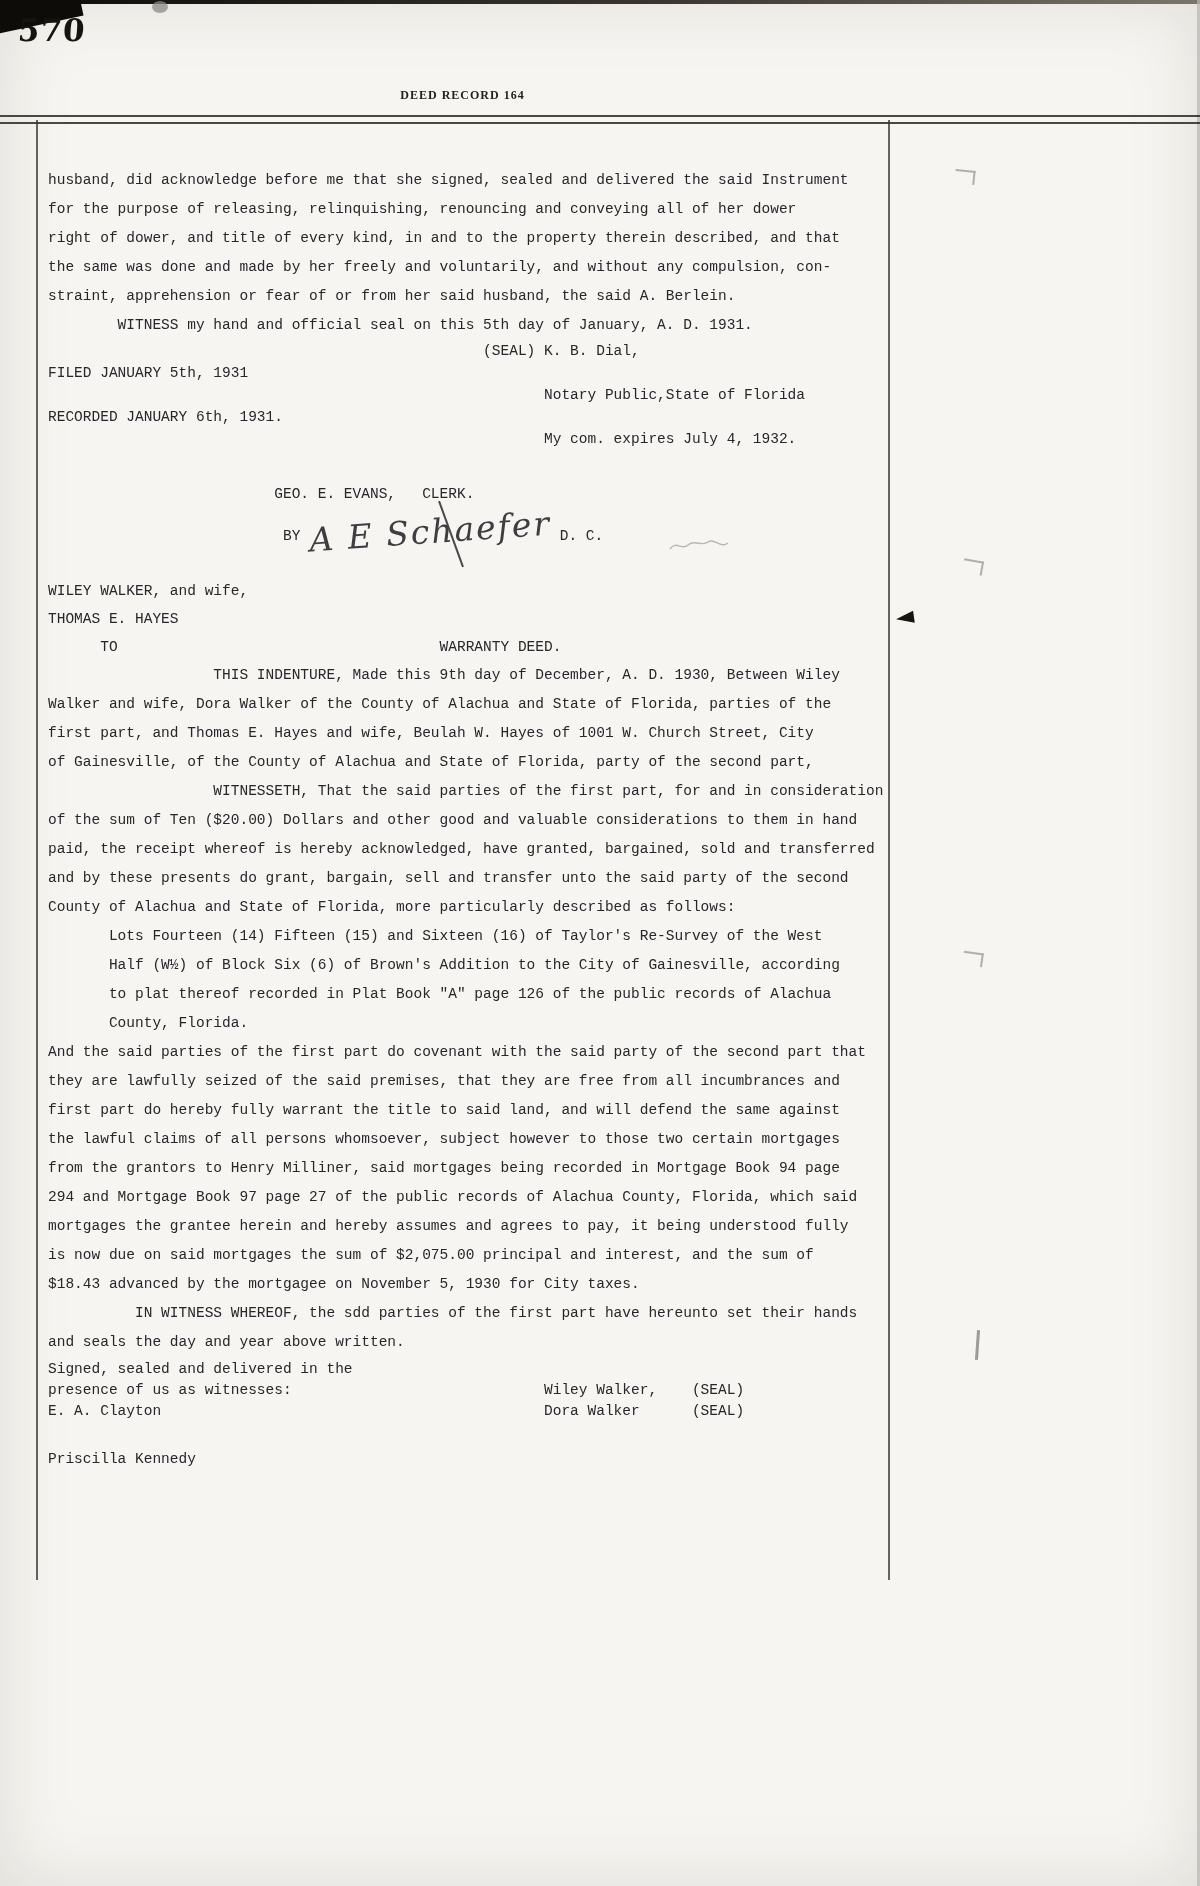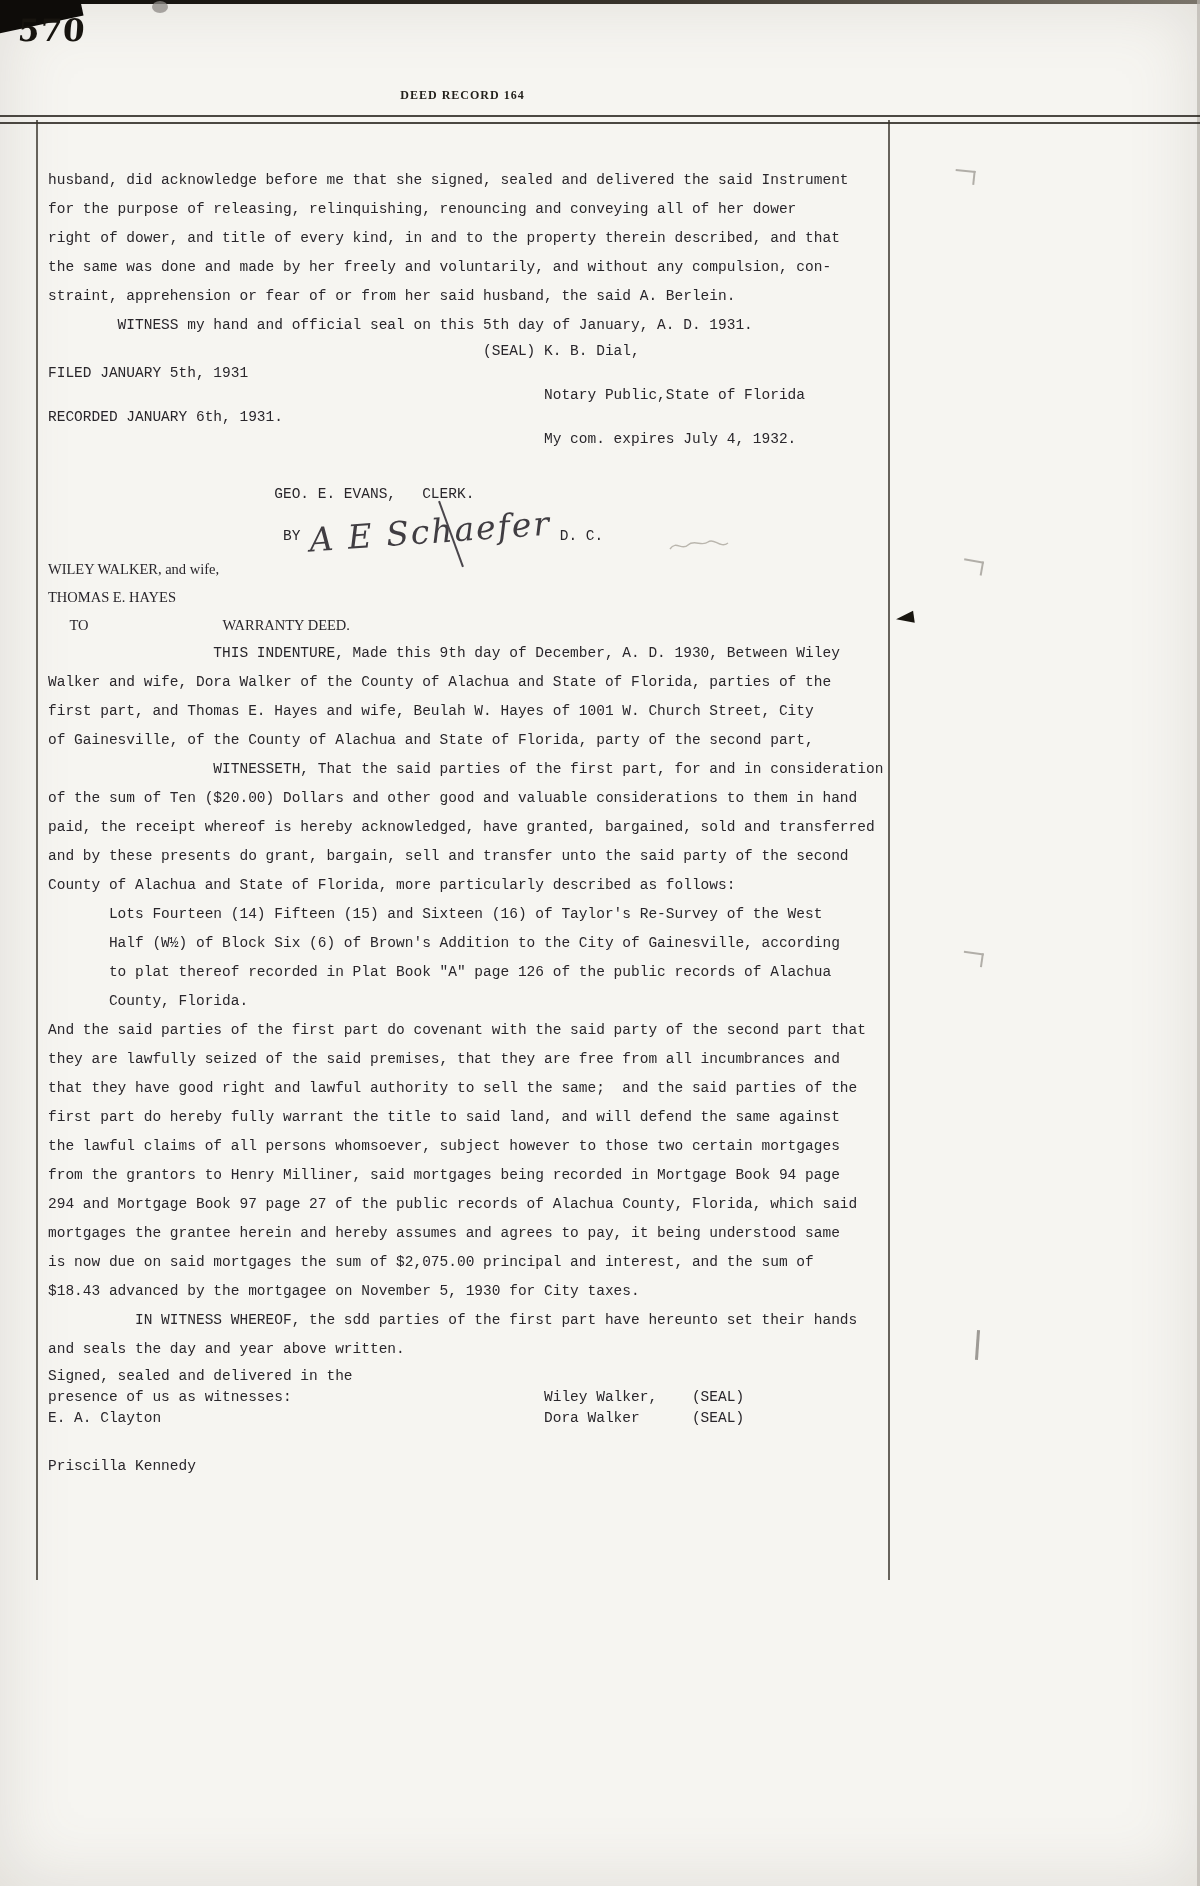--- a/index.html
+++ b/index.html
@@ -50,21 +50,21 @@
   .line { white-space:pre; line-height:29px; min-height:29px; }
   .filing .line { line-height:22px; min-height:22px; }
   .clerk { margin-top:30px; }
   .by-line { position:relative; height:46px; line-height:40px; }
   .pre { white-space:pre; }
   .signature { display:inline-block; font-family:"DejaVu Serif","Liberation Serif",serif;
     font-style:italic; font-size:33px; color:#403d42; letter-spacing:2px;
     transform:rotate(-4deg) translateY(3px); }
   .flourish { position:absolute; left:368px; top:24px; width:70px; height:2px;
     background:#4a464c; transform:rotate(70deg); }
-  .parties { margin-top:0;font-family:Liberation Serif, serif; }
+  .parties { margin-top:22px; }
   .parties .line { line-height:28px; min-height:28px; }
   .witness { margin-top:2px; }
   .witness .line { line-height:21px; min-height:21px; }
   .witness .line:last-child { margin-top:27px; }
 </style>
 </head>
 <body>
 
 <div class="scan">
 
@@ -126,26 +126,25 @@
         <div class="line">of the sum of Ten ($20.00) Dollars and other good and valuable considerations to them in hand</div>
         <div class="line">paid, the receipt whereof is hereby acknowledged, have granted, bargained, sold and transferred</div>
         <div class="line">and by these presents do grant, bargain, sell and transfer unto the said party of the second</div>
         <div class="line">County of Alachua and State of Florida, more particularly described as follows:</div>
         <div class="line">       Lots Fourteen (14) Fifteen (15) and Sixteen (16) of Taylor's Re-Survey of the West</div>
         <div class="line">       Half (W½) of Block Six (6) of Brown's Addition to the City of Gainesville, according</div>
         <div class="line">       to plat thereof recorded in Plat Book "A" page 126 of the public records of Alachua</div>
         <div class="line">       County, Florida.</div>
         <div class="line">And the said parties of the first part do covenant with the said party of the second part that</div>
         <div class="line">they are lawfully seized of the said premises, that they are free from all incumbrances and</div>
-        <div class="line">that they have good right and lawful authority to sell the same;  and the said parties of the</div>
         <div class="line">first part do hereby fully warrant the title to said land, and will defend the same against</div>
         <div class="line">the lawful claims of all persons whomsoever, subject however to those two certain mortgages</div>
         <div class="line">from the grantors to Henry Milliner, said mortgages being recorded in Mortgage Book 94 page</div>
         <div class="line">294 and Mortgage Book 97 page 27 of the public records of Alachua County, Florida, which said</div>
-        <div class="line">mortgages the grantee herein and hereby assumes and agrees to pay, it being understood same</div>
+        <div class="line">mortgages the grantee herein and hereby assumes and agrees to pay, it being understood fully</div>
         <div class="line">is now due on said mortgages the sum of $2,075.00 principal and interest, and the sum of</div>
         <div class="line">$18.43 advanced by the mortgagee on November 5, 1930 for City taxes.</div>
         <div class="line">          IN WITNESS WHEREOF, the sdd parties of the first part have hereunto set their hands</div>
         <div class="line">and seals the day and year above written.</div>
       </div>
 
     <div class="block witness">
         <div class="line">Signed, sealed and delivered in the</div>
         <div class="line">presence of us as witnesses:                             Wiley Walker,    (SEAL)</div>
         <div class="line">E. A. Clayton                                            Dora Walker      (SEAL)</div>

